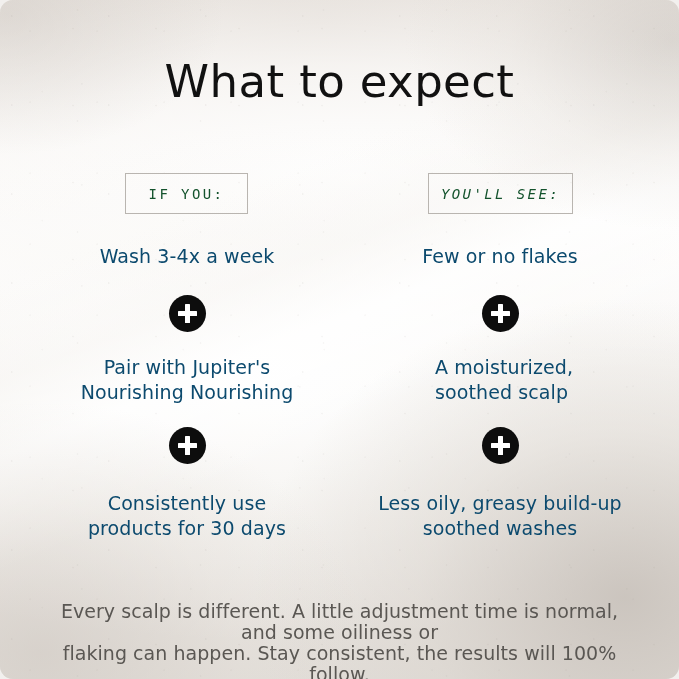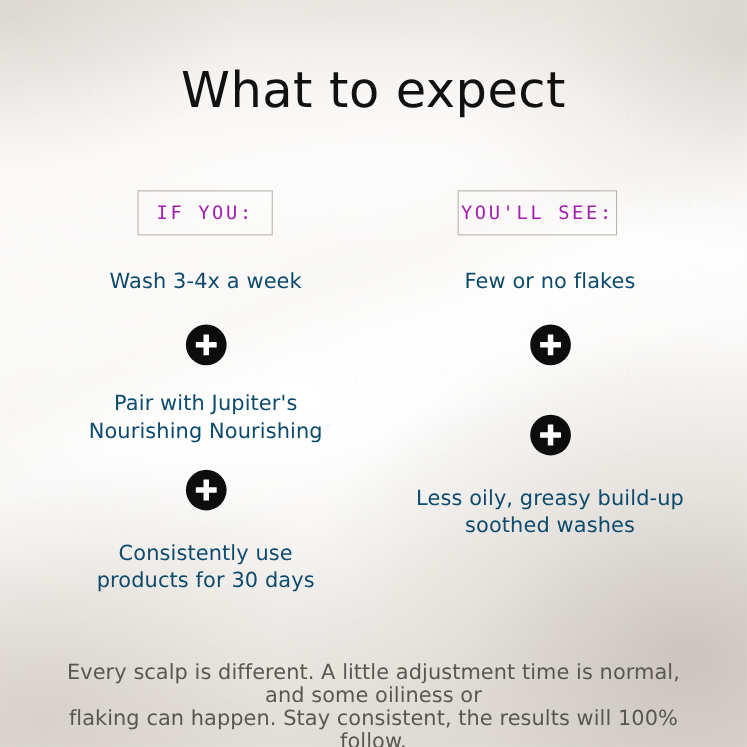--- a/index.html
+++ b/index.html
@@ -15,20 +15,21 @@
     background: #f2f0ee;
   }
 
   
   .canvas {
     position: relative;
     width: 679px;
     height: 679px;
     overflow: hidden;
     background-color: #edeae7;
+    border-radius: 13px;
   }
   .bg-layer {
     position: absolute;
     inset: 0;
     pointer-events: none;
   }
   
   .bg-base {
     background:
       linear-gradient(180deg,
@@ -146,28 +147,28 @@
     height: 41px;
     box-sizing: border-box;
     border: 1px solid #b9b5b0;
     background: rgba(255,255,255,0.12);
     display: flex;
     align-items: center;
     justify-content: center;
   }
   .col-head-label {
     font-family: "DejaVu Sans Mono", monospace;
-    font-size: 17px;
+    font-size: 14px;
     letter-spacing: 2.4px;
-    color: #a21caf;
+    color: #14532d;
     font-weight: 400;
     white-space: nowrap;
   }
   .col-head.left  { left: 125px; width: 123px; }
-  .col-head.right { left: 416px; width: 145px; }
+  .col-head.right { left: 428px; width: 145px; font-style: italic; }
 
   
   .column {
     position: absolute;
     top: 244px;
     width: 300px;
   }
   .column.left  { left: 37px; }
   .column.right { left: 350px; }
 
@@ -306,20 +307,24 @@
       </div>
 
       <div class="gap-a"></div>
 
       <div class="badge-row">
         <span class="plus-badge"></span>
       </div>
 
       <div class="gap-b"></div>
 
+      <div class="item-text lead">
+        <div>A moisturized,</div>
+        <div>soothed scalp</div>
+      </div>
 
       <div class="gap-d"></div>
 
       <div class="badge-row">
         <span class="plus-badge"></span>
       </div>
 
       <div class="gap-c"></div>
 
       <div class="item-text">

